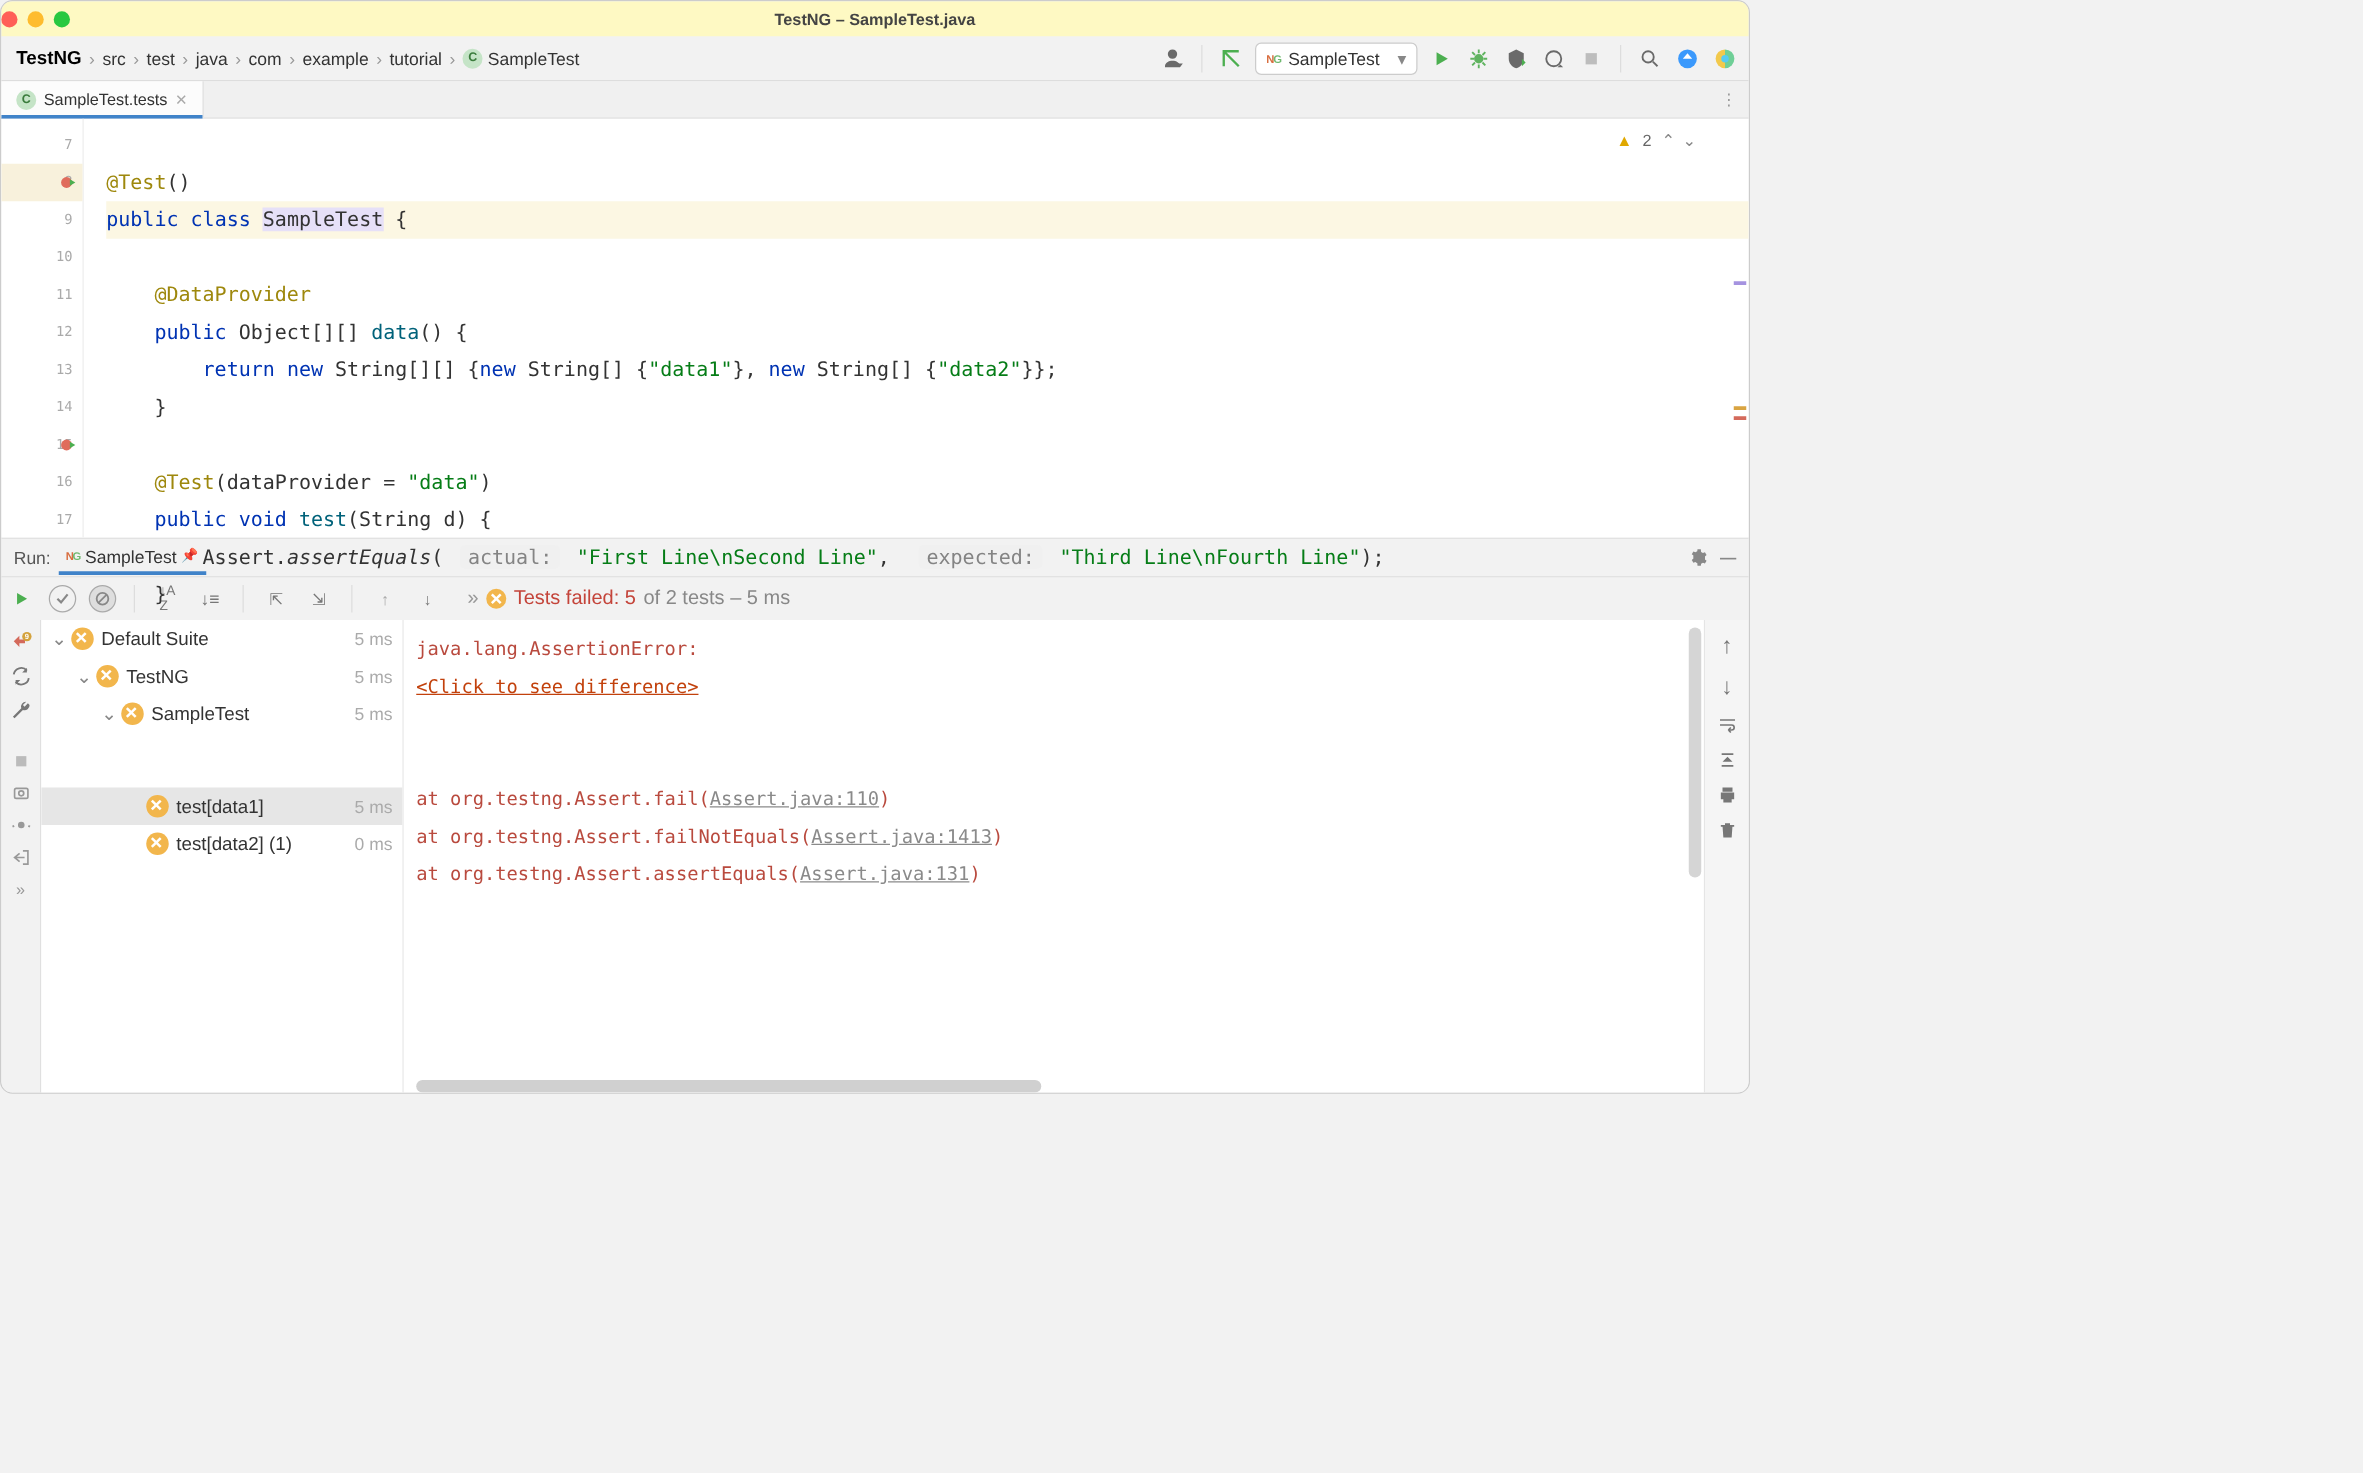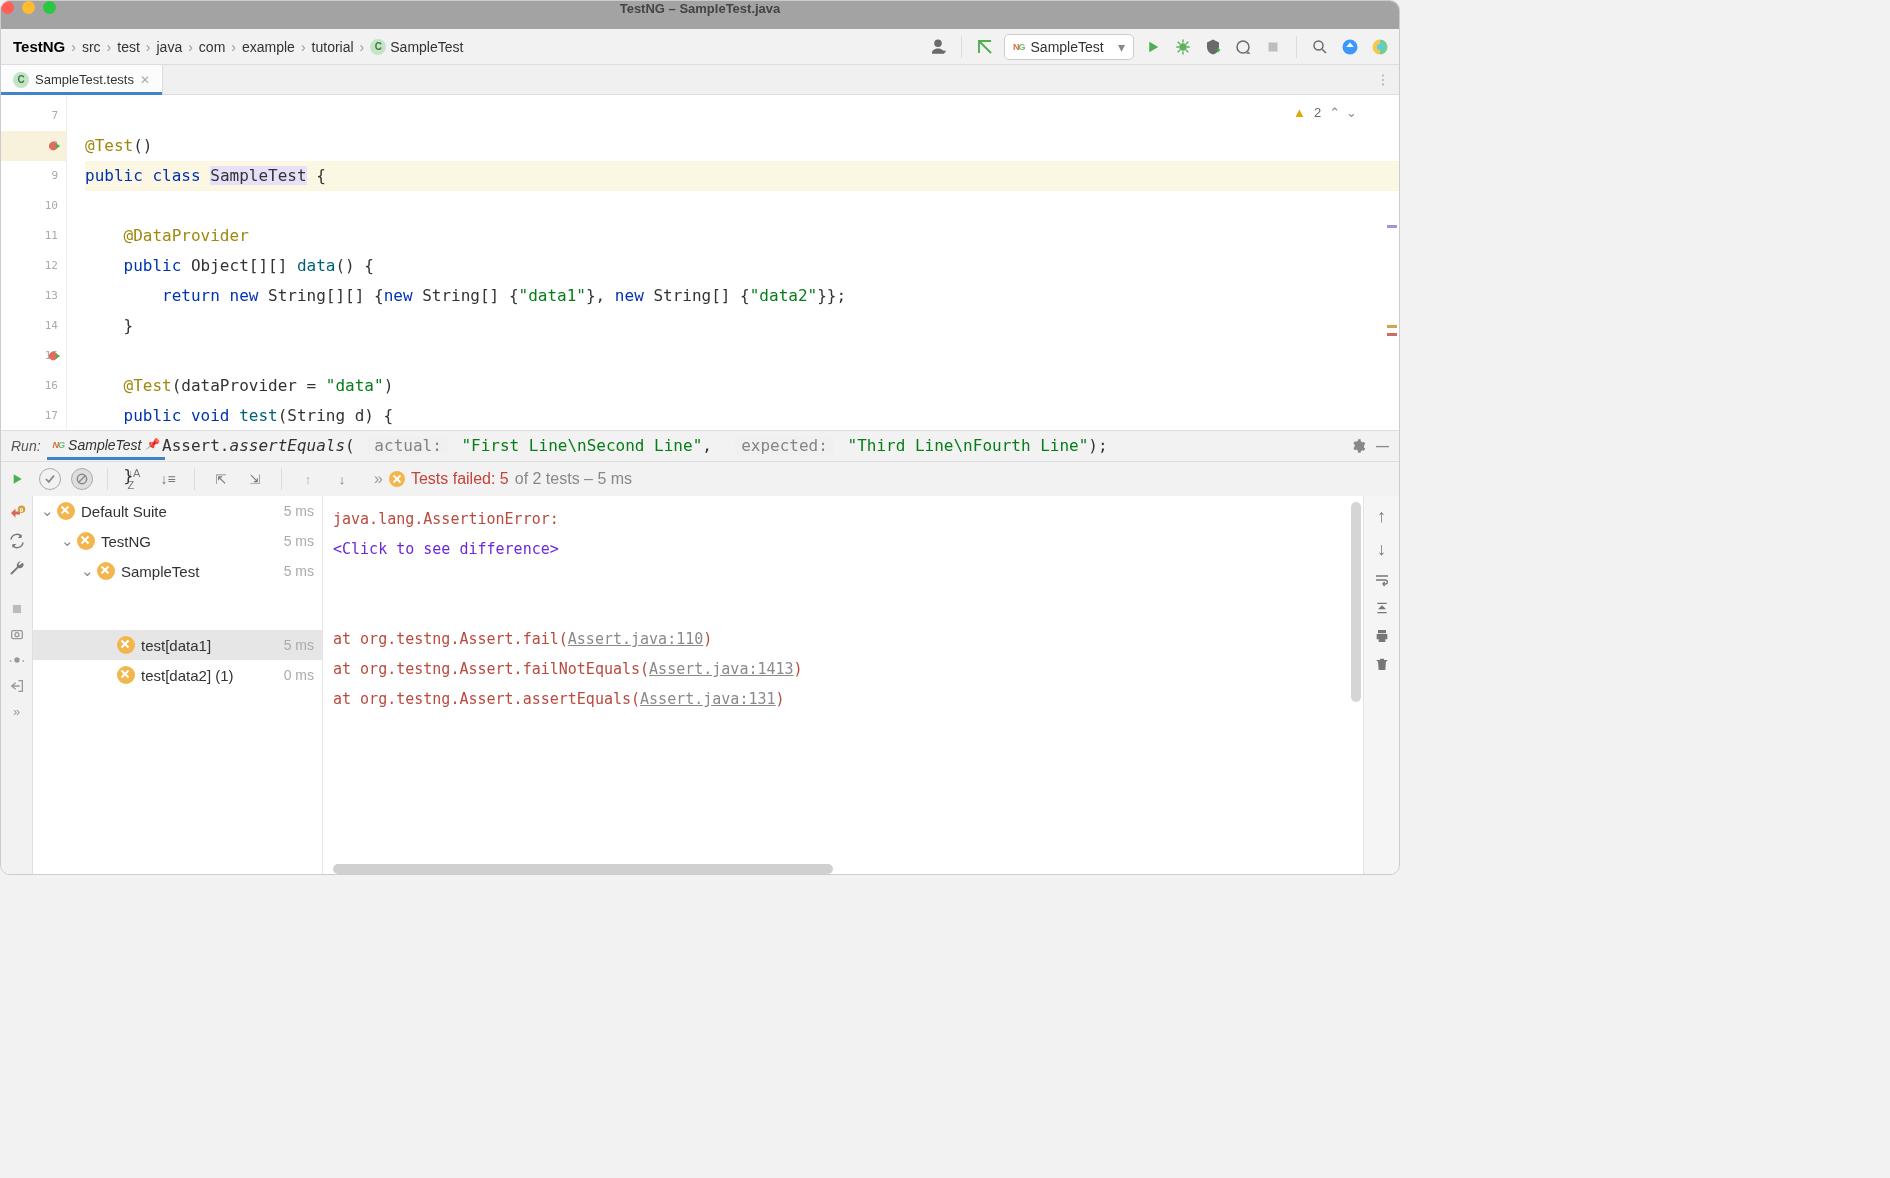--- a/index.html
+++ b/index.html
@@ -12,23 +12,23 @@
   overflow: hidden;
   color: #333;
   border: 1px solid #ccc;
   border-radius: 10px;
 }
 
 
 .titlebar {
   height: 28px;
   display: flex;
-  align-items: flex-start;
+  align-items: center;
   padding: 0 0;
-  background: #a3a3a3;
+  background: #fef9c3;
   position: relative;
 }
 .traffic-lights { display: flex; gap: 8px; }
 .dot { width: 13px; height: 13px; border-radius: 50%; }
 .dot.red { background: #ff5f57; }
 .dot.yellow { background: #febc2e; }
 .dot.green { background: #28c840; }
 .title { position: absolute; left: 0; right: 0; text-align: center; font-weight: 600; color: #444; pointer-events: none; }
 
 
@@ -128,21 +128,21 @@
 
 .run-header {
   height: 32px;
   display: flex; align-items: center;
   border-top: 1px solid #ddd;
   border-bottom: 1px solid #ddd;
   background: #f2f2f2;
   padding: 0 10px;
   justify-content: space-between;
 }
-.run-header-left { display: flex; align-items: center; gap: 6px; font-size: 14px; font-style: italic; }
+.run-header-left { display: flex; align-items: center; gap: 6px; font-size: 14px; }
 .run-header-left .label { color: #555; }
 .run-header-left .tabname { display: flex; align-items: center; gap: 4px; padding: 4px 6px; border-bottom: 3px solid #4083c9; }
 .run-header-right { display: flex; gap: 10px; color: #888; }
 
 
 .run-strip {
   height: 34px;
   display: flex; align-items: center;
   background: #f2f2f2;
 }
@@ -199,21 +199,21 @@
   background: #fff;
   font-family: "SF Mono", Menlo, Consolas, monospace;
   font-size: 15px;
   line-height: 30px;
   padding: 8px 0 8px 10px;
   overflow: auto;
   color: #555;
   position: relative;
 }
 .console .err { color: #b94a3e; }
-.console .link { color: #6d28d9; cursor: pointer; text-align: center; }
+.console .link { color: #c2410c; text-decoration: underline; cursor: pointer; text-align: center; }
 .console .gray-link { color: #8a8a8a; text-decoration: underline; cursor: pointer; }
 .console-scrollbar-v { position: absolute; right: 2px; top: 6px; width: 10px; height: 200px; background: #d5d5d5; border-radius: 5px; }
 .console-scrollbar-h { position: absolute; bottom: 2px; left: 10px; width: 500px; height: 10px; background: #d0d0d0; border-radius: 5px; }
 
 
 .console-rcol {
   width: 36px;
   display: flex; flex-direction: column; align-items: center;
   gap: 12px;
   padding-top: 10px;

